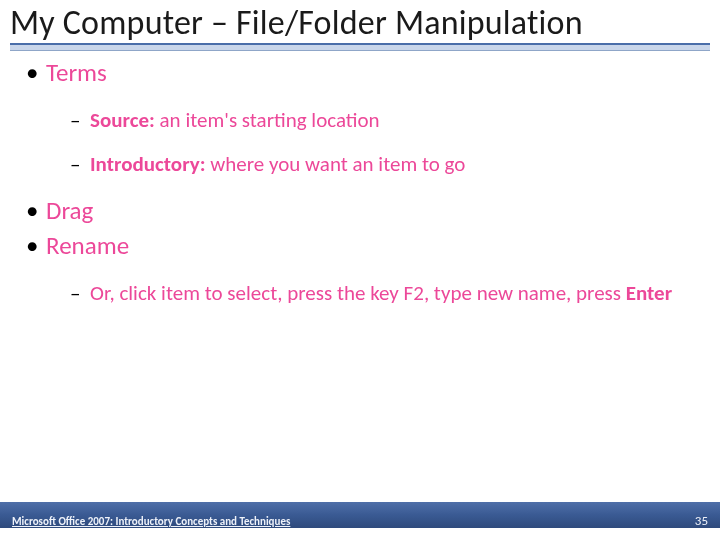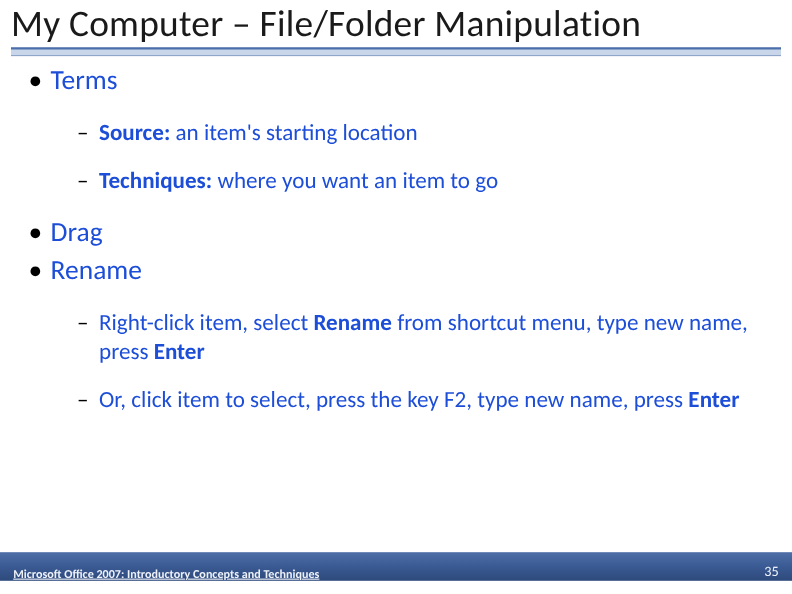--- a/index.html
+++ b/index.html
@@ -28,21 +28,21 @@
   }
   .title-underline {
     margin: 2px 10px 6px 10px;
     height: 5px;
     border-top: 2px solid #4a6ea9;
     border-bottom: 1px solid #8fa6c8;
     background: #c9d6ea;
   }
   .body {
     padding: 0 26px 0 26px;
-    color: #1d4ed8;
+    color: #ec4899;
   }
   ul.level1 {
     list-style: none;
     padding: 0;
     margin: 0;
   }
   ul.level1 > li {
     font-size: 25px;
     margin: 4px 0 2px 0;
     position: relative;
@@ -111,35 +111,32 @@
   <div class="body">
     <ul class="level1">
 
       <li>
         <span>Terms</span>
         <ul class="level2">
           <li>
             <span class="bold">Source:</span><span>  an item's starting location</span>
           </li>
           <li>
-            <span class="bold">Techniques:</span><span>  where you want an item to go</span>
+            <span class="bold">Introductory:</span><span>  where you want an item to go</span>
           </li>
         </ul>
       </li>
 
       <li>
         <span>Drag</span>
       </li>
 
       <li>
         <span>Rename</span>
         <ul class="level2">
-          <li>
-            <span>Right-click item, select </span><span class="bold">Rename</span><span> from shortcut menu, type new name, press </span><span class="bold">Enter</span>
-          </li>
           <li>
             <span>Or, click item to select, press the key F2, type new name, press </span><span class="bold">Enter</span>
           </li>
         </ul>
       </li>
 
     </ul>
   </div>
 
   <div class="footer">

